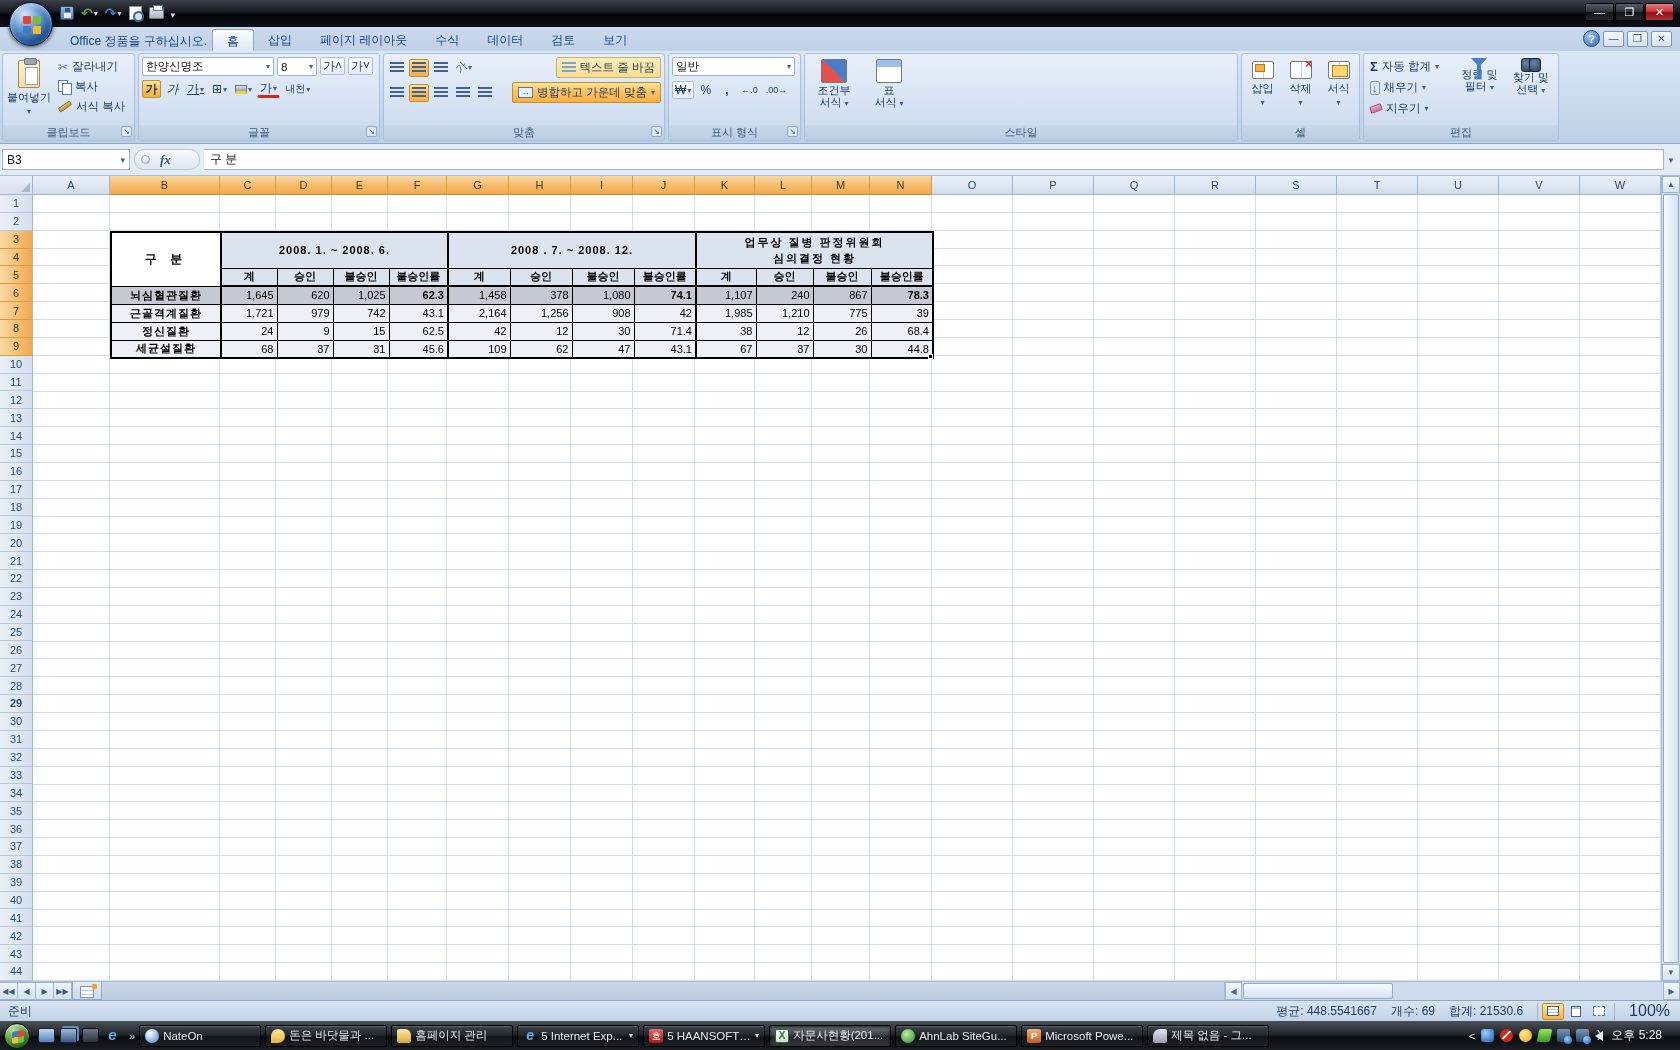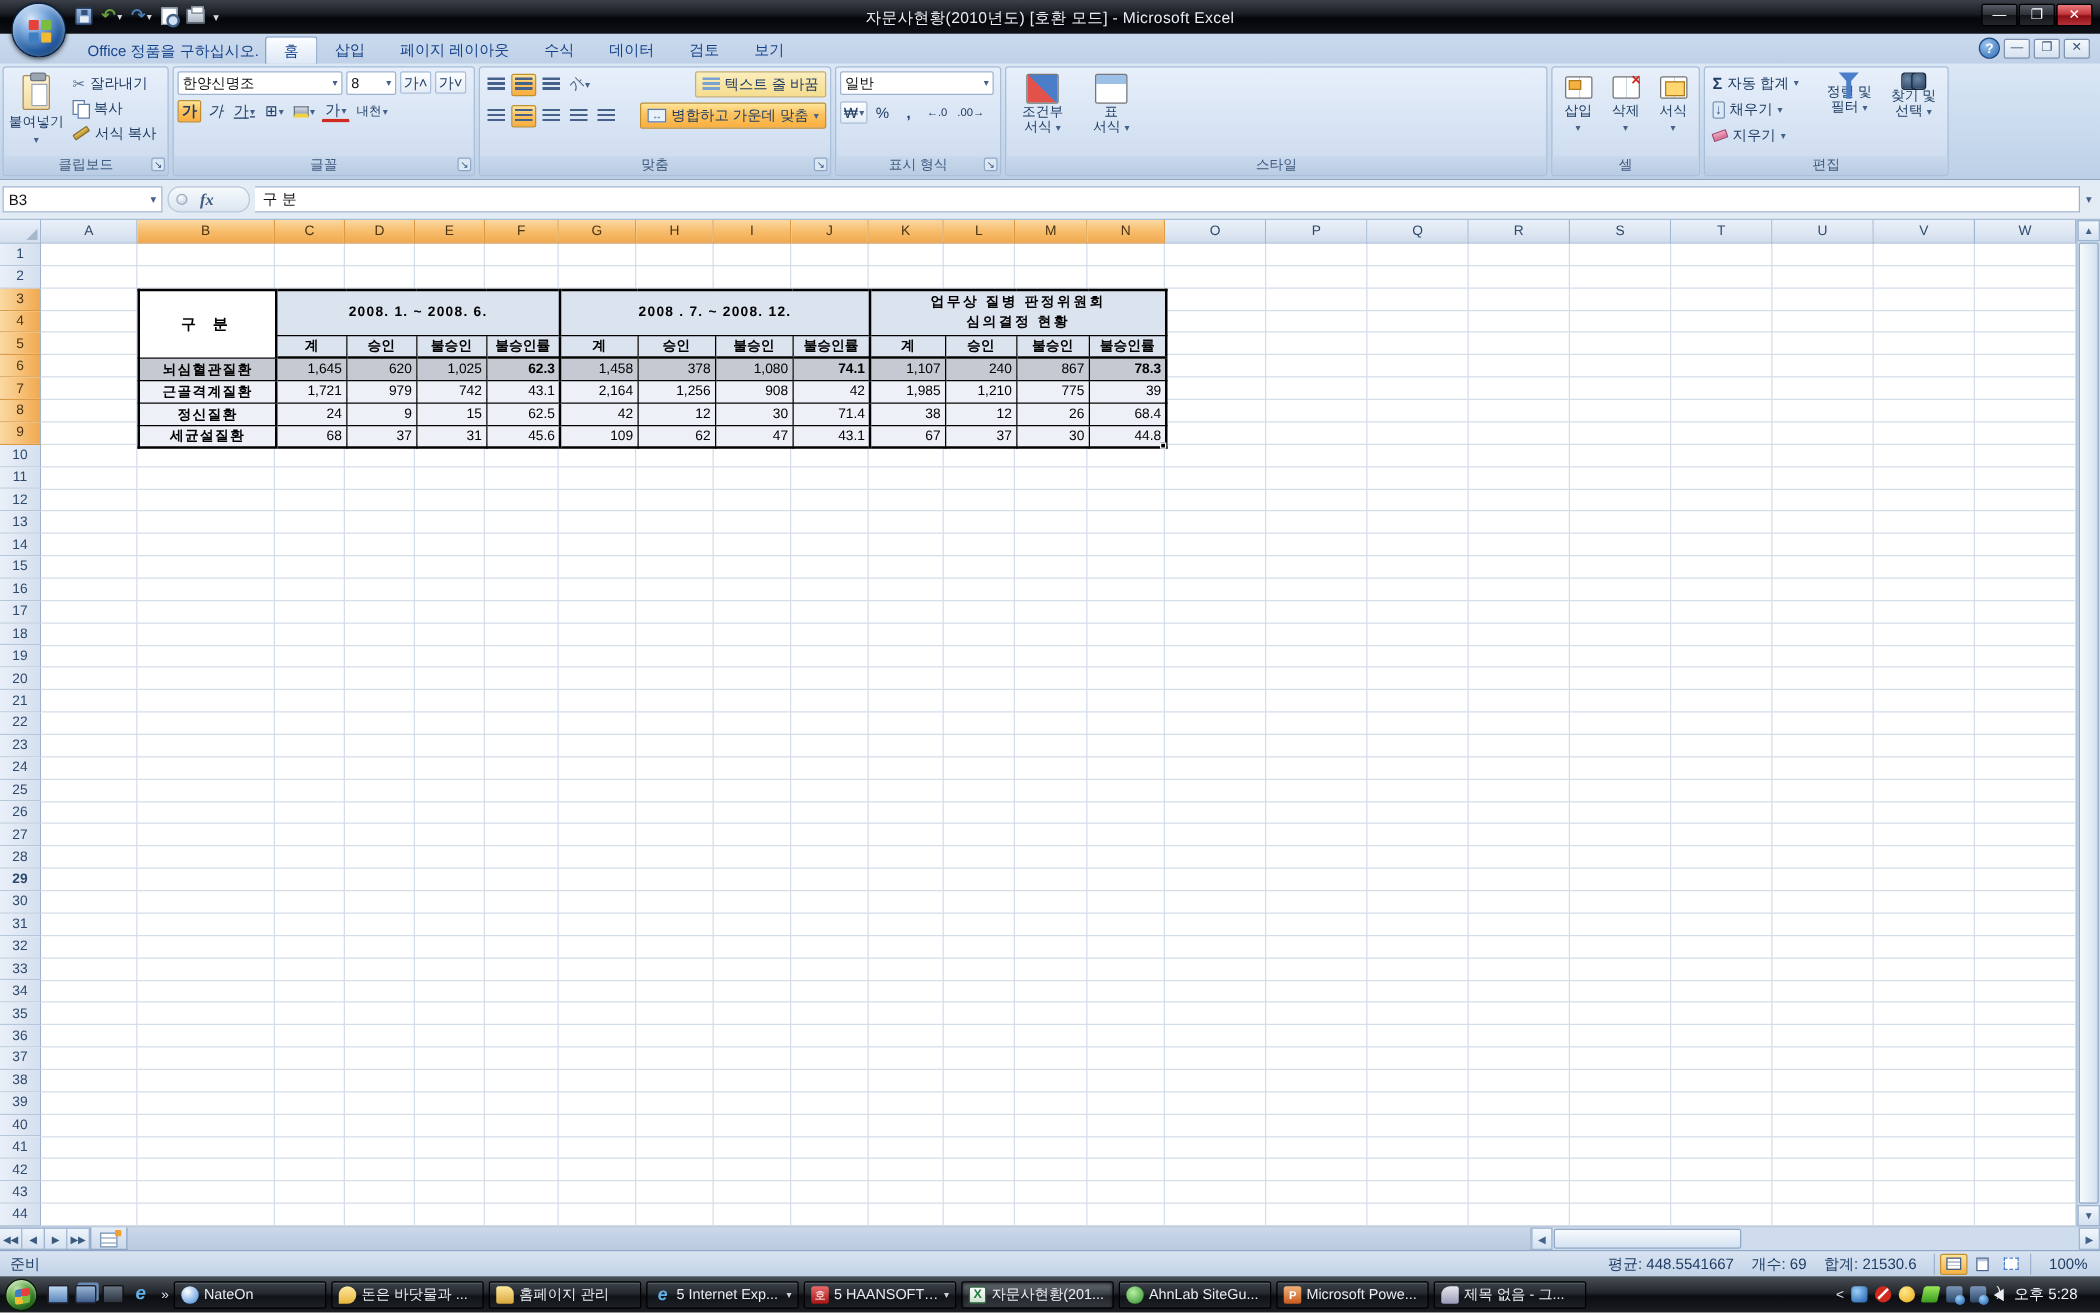--- a/index.html
+++ b/index.html
@@ -175,21 +175,21 @@
 .statusbar{position:absolute;top:1000px;left:0;right:0;height:21px;background:linear-gradient(#d8e3f1,#c2d3e7);border-top:1px solid #8fa8c8;display:flex;align-items:center;font-size:12px;color:#1e3c64;z-index:12}
 .ready{padding-left:8px}
 .sright{margin-left:auto;display:flex;align-items:center;gap:14px;padding-right:10px}
 .stat{white-space:nowrap}
 .viewbtns{display:flex;gap:1px;border-left:1px solid #9fb4cc;border-right:1px solid #9fb4cc;padding:0 4px}
 .vbtn{width:22px;height:17px;border:1px solid transparent;border-radius:2px;display:flex;align-items:center;justify-content:center}
 .vbtn.on{background:linear-gradient(#ffe59a,#fbaf3f);border-color:#c08f2f}
 .ic-normalview{width:12px;height:10px;border:1px solid #44618a;background:repeating-linear-gradient(to bottom,#fff 0 2px,#b8c6d8 2px 3px)}
 .ic-pagelayout{width:10px;height:11px;border:1px solid #44618a;background:#fff;box-shadow:inset 0 2px 0 #b8c6d8}
 .ic-pagebreak{width:12px;height:10px;border:1px dashed #4a7ec8;background:#fff}
-.zoomlvl{font-size:12px;color:#1e3c64}
+.zoomlvl{font-size:16px;color:#1e3c64}
 
 
 .taskbar{position:absolute;top:1021px;left:0;right:0;height:29px;background:linear-gradient(#4a5159,#23262c 45%,#0b0d11 55%,#1a1d22);display:flex;align-items:center;padding:0 4px;gap:4px;z-index:50}
 .tborb{width:26px;height:26px;border-radius:50%;background:radial-gradient(circle at 35% 28%,#bfe0a8 0%,#57a33c 40%,#1f5e1a 75%,#0c2e0a 100%);border:1px solid #061c06;box-shadow:inset 0 2px 3px rgba(255,255,255,.6);position:relative;flex:none}
 .tborb:after{content:"";position:absolute;left:7px;top:7px;width:12px;height:12px;background:conic-gradient(#e8413c 0 25%,#7ebc3f 0 50%,#f3bb33 0 75%,#3f7ec2 0);border-radius:2px;transform:skewY(-8deg)}
 .ql{display:flex;align-items:center;gap:5px;padding:0 4px;flex:none}
 .qlic{width:17px;height:15px;border-radius:2px}
 .qlic.show-desktop{background:linear-gradient(#bcd8f2,#5584b8);border:1px solid #223}
 .qlic.switch-windows{background:linear-gradient(#9cb8d8,#3a5a8a);border:1px solid #223;box-shadow:2px -2px 0 #6a8cb4}
 .qlic.computer{background:linear-gradient(#6a7686,#2a323c);border:1px solid #111}
@@ -245,21 +245,20 @@
         <div class="qbtn">
           <span class="qi qi-print-preview"></span>
         </div>
         <div class="qbtn">
           <span class="qi qi-quick-print"></span>
         </div>
         <div class="qbtn">
           <span class="qi qi-customize"></span>
         </div>
       </div>
-    <div class="title">자문사현황(2010년도)  [호환 모드] - Microsoft Excel</div>
     <div class="winbtns">
       <div class="wbtn">—</div>
       <div class="wbtn">❐</div>
       <div class="wbtn close">✕</div>
     </div>
   </div>
   <div class="orb">
       <div class="orbflag">
         <i></i>
         <i></i>

